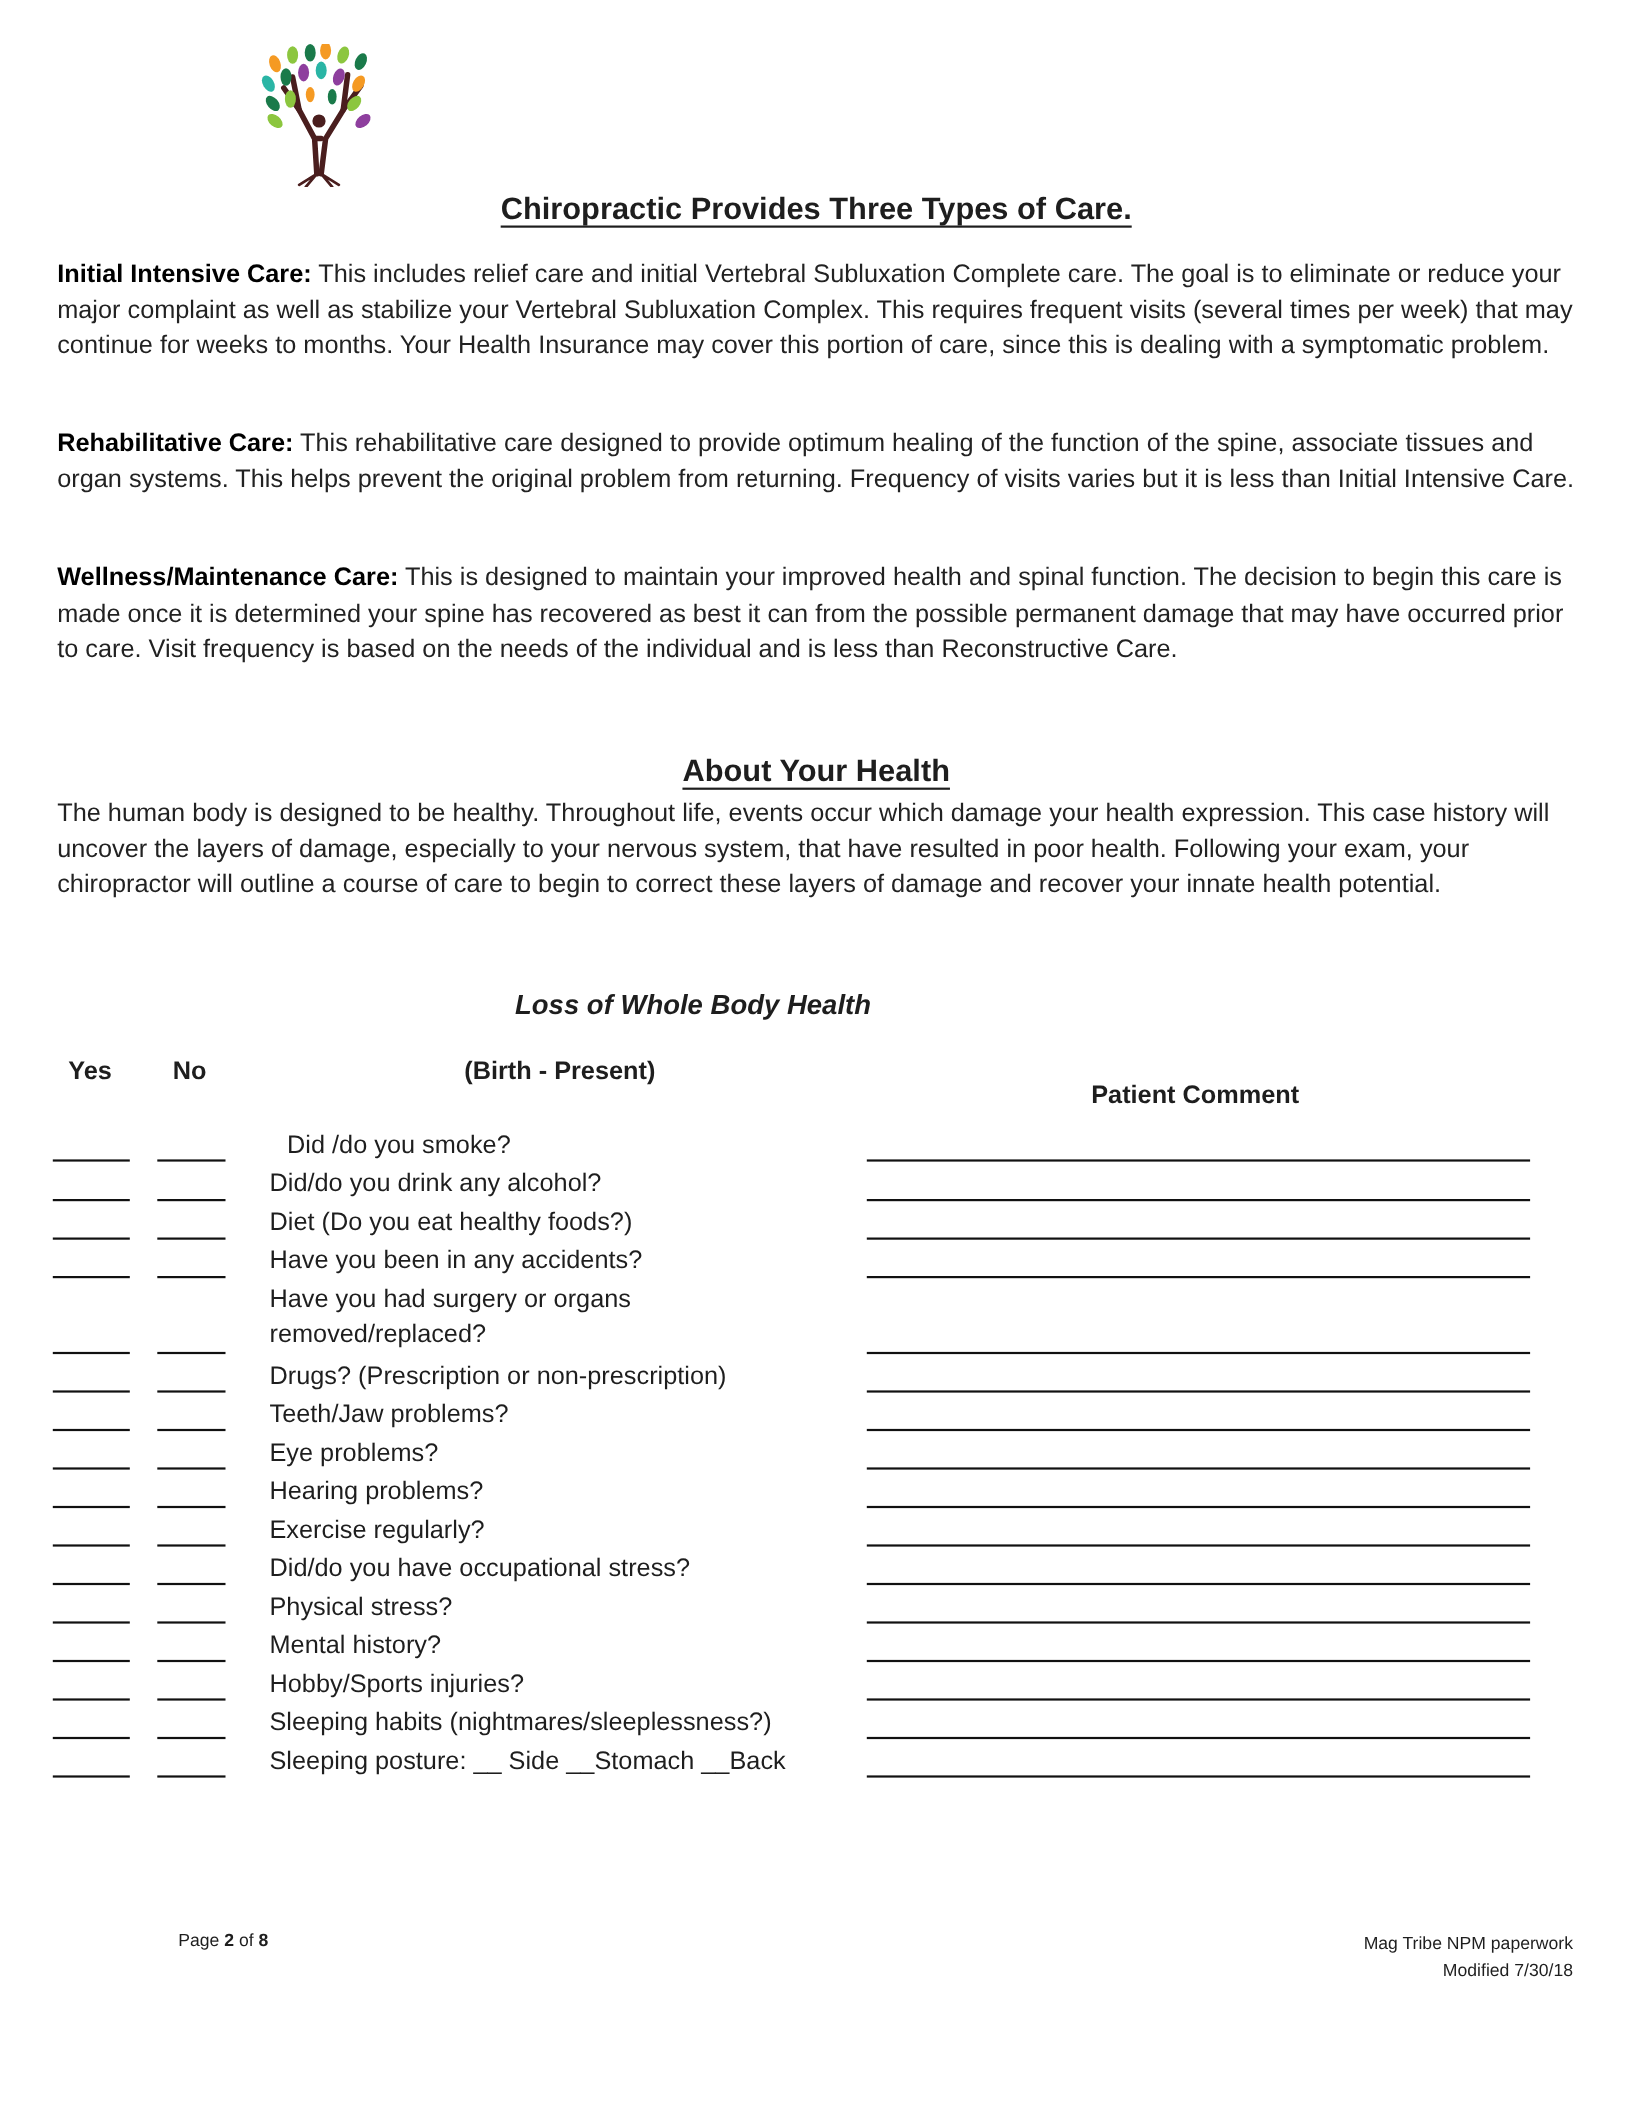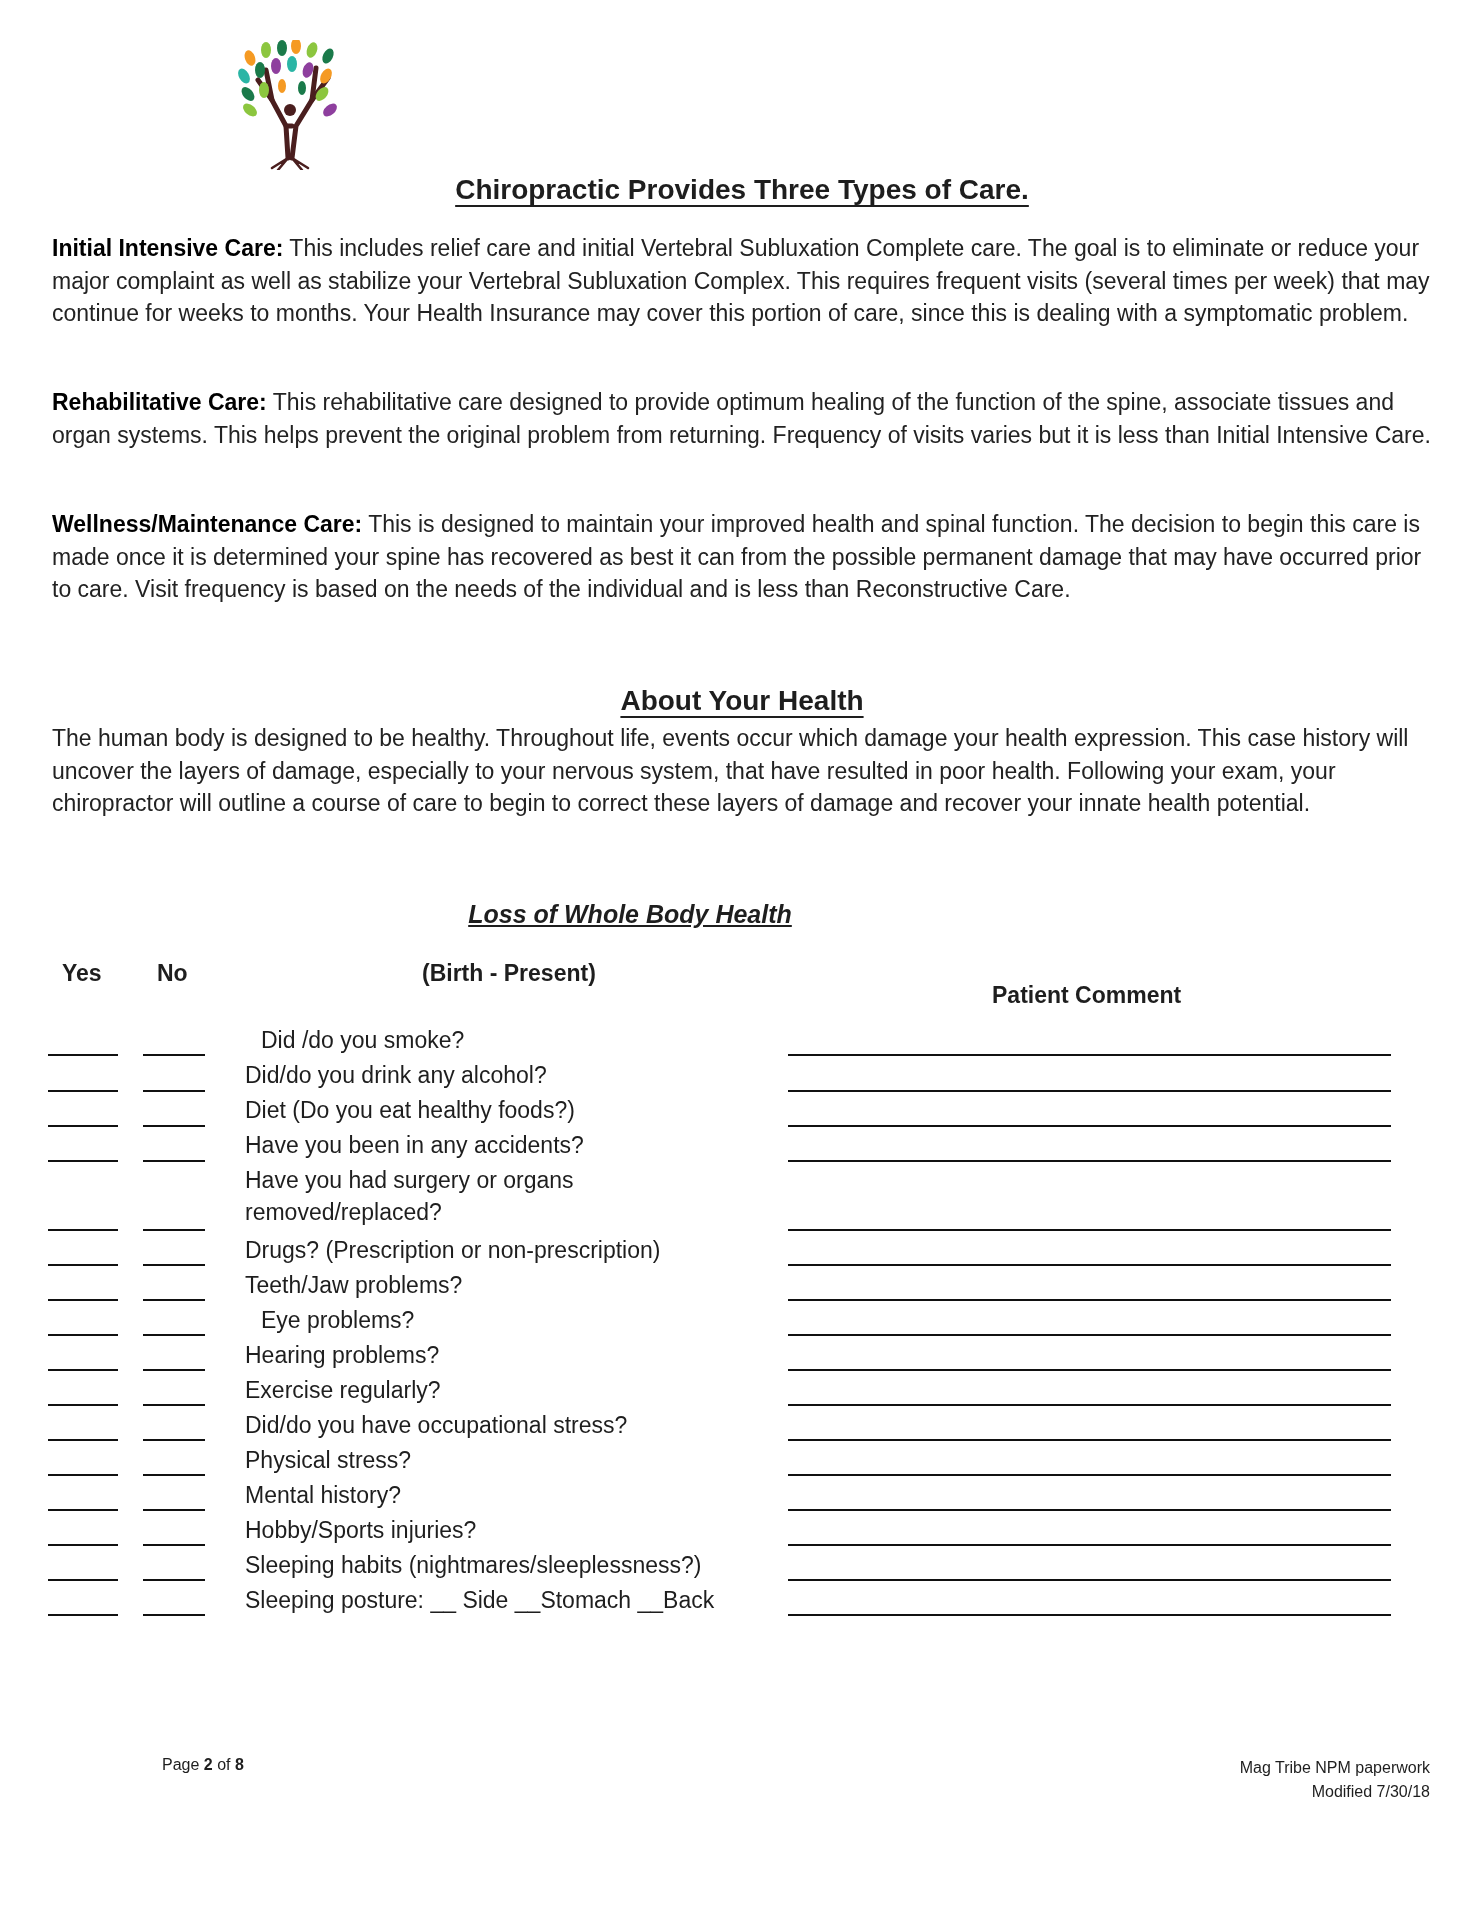--- a/index.html
+++ b/index.html
@@ -22,21 +22,21 @@
     position: absolute; left: 52px; width: 1390px;
     font-size: 23px; line-height: 32.5px; color: #222;
   }
   .para b { color: #000000; }
   .h2 {
     position: absolute; left: 0; width: 1484px; text-align: center;
     font-size: 28px; font-weight: bold; text-decoration: underline; text-underline-offset: 6px;
   }
   .h3 {
     position: absolute; left: 0; width: 1260px; text-align: center; top: 900px;
-    font-size: 25px; font-weight: bold; font-style: italic; text-decoration: underline;
+    font-size: 25px; font-weight: bold; font-style: italic;
   }
   .colhdr { position: absolute; top: 960px; font-size: 23px; font-weight: bold; }
   .row { position: absolute; left: 0; width: 1484px; }
   .blank { position: absolute; height: 2px; background: #111; }
   .blank.yes { left: 48px; width: 70px; }
   .blank.no { left: 143px; width: 62px; }
   .q { position: absolute; left: 245px; font-size: 23px; line-height: 32px; white-space: nowrap; }
   .cline { position: absolute; left: 788px; width: 603px; height: 1.5px; background: #111; }
   .footer-left { position: absolute; left: 162px; top: 1756px; font-size: 16px; }
   .footer-right { position: absolute; right: 54px; top: 1756px; font-size: 16px; text-align: right; line-height: 24px; }
@@ -141,21 +141,21 @@
     </div>
     <div class="row">
       <div class="blank yes" style="top: 1299px;"></div>
       <div class="blank no" style="top: 1299px;"></div>
       <div class="q" style="top: 1269px; white-space: pre;">Teeth/Jaw problems?</div>
       <div class="cline" style="top: 1299px;"></div>
     </div>
     <div class="row">
       <div class="blank yes" style="top: 1334px;"></div>
       <div class="blank no" style="top: 1334px;"></div>
-      <div class="q" style="top: 1304px; white-space: pre; margin-left: 16px;">Eye problems?</div>
+      <div class="q" style="top: 1304px; white-space: pre;">Eye problems?</div>
       <div class="cline" style="top: 1334px;"></div>
     </div>
     <div class="row">
       <div class="blank yes" style="top: 1369px;"></div>
       <div class="blank no" style="top: 1369px;"></div>
       <div class="q" style="top: 1339px; white-space: pre;">Hearing problems?</div>
       <div class="cline" style="top: 1369px;"></div>
     </div>
     <div class="row">
       <div class="blank yes" style="top: 1404px;"></div>

